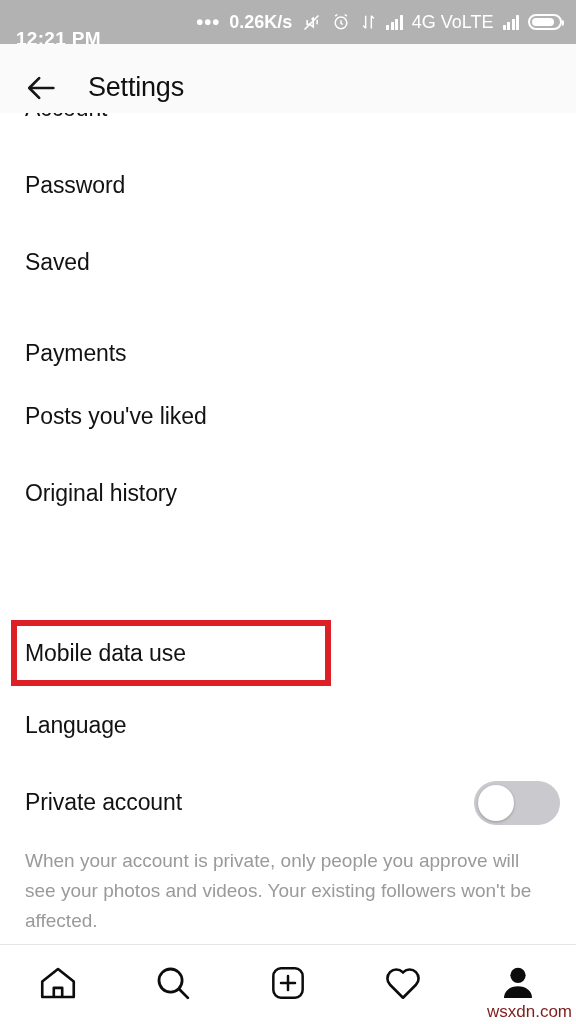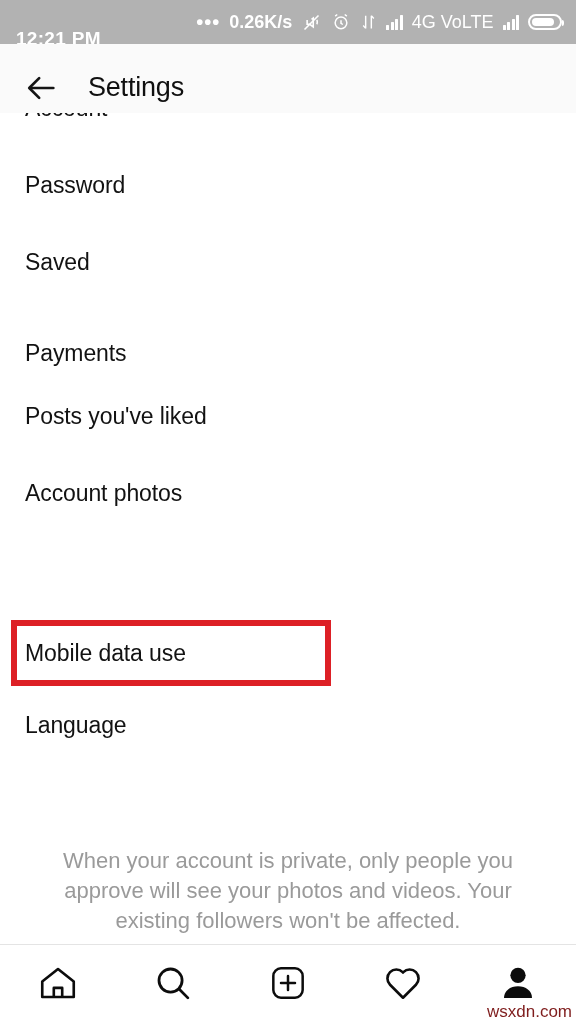--- a/index.html
+++ b/index.html
@@ -122,23 +122,22 @@
     width:36px; height:36px;
     background:#ffffff; border-radius:50%;
     margin-left:4px;
     box-shadow:0 1px 3px rgba(0,0,0,.25);
   }
 
   
   .helper {
     position:absolute; left:25px; top:733px;
     width:526px;
-    font-size:22px; line-height:30px;
+    font-size:19px; line-height:30px;
     color:#9a9a9a;
-    text-align:center;
   }
 
   
   .bottom-nav {
     position:absolute; bottom:0; left:0;
     width:576px; height:80px;
     background:#ffffff;
     border-top:1px solid #e4e4e4;
     display:flex; align-items:center;
   }
@@ -227,34 +226,40 @@
 
     <div class="row" style="top:202px">
       <span class="row-label">Payments</span>
     </div>
 
     <div class="row" style="top:265px">
       <span class="row-label">Posts you've liked</span>
     </div>
 
     <div class="row" style="top:342px">
-      <span class="row-label">Account photos</span>
+      <span class="row-label">Original history</span>
     </div>
 
 
     <div class="row" style="top:502px">
       <span class="row-label">Mobile data use</span>
     </div>
 
     <div class="annotation-box"></div>
 
     <div class="row" style="top:574px">
       <span class="row-label">Language</span>
     </div>
 
+    <div class="row" style="top:651px">
+      <span class="row-label">Private account</span>
+      <div class="toggle">
+        <div class="knob"></div>
+      </div>
+    </div>
 
     <div class="helper">When your account is private, only people you approve will see your photos and videos. Your existing followers won't be affected.</div>
   </div>
 
   <div class="bottom-nav">
 
     <div class="nav-item">
       <span>
         <svg width="42" height="42" viewBox="0 0 24 24" fill="none" stroke="#0c0c0c" stroke-width="1.5" stroke-linejoin="round">
           <path d="M3 11.2 12 4l9 7.2V20a0 0 0 0 1 0 0H3z"></path>

